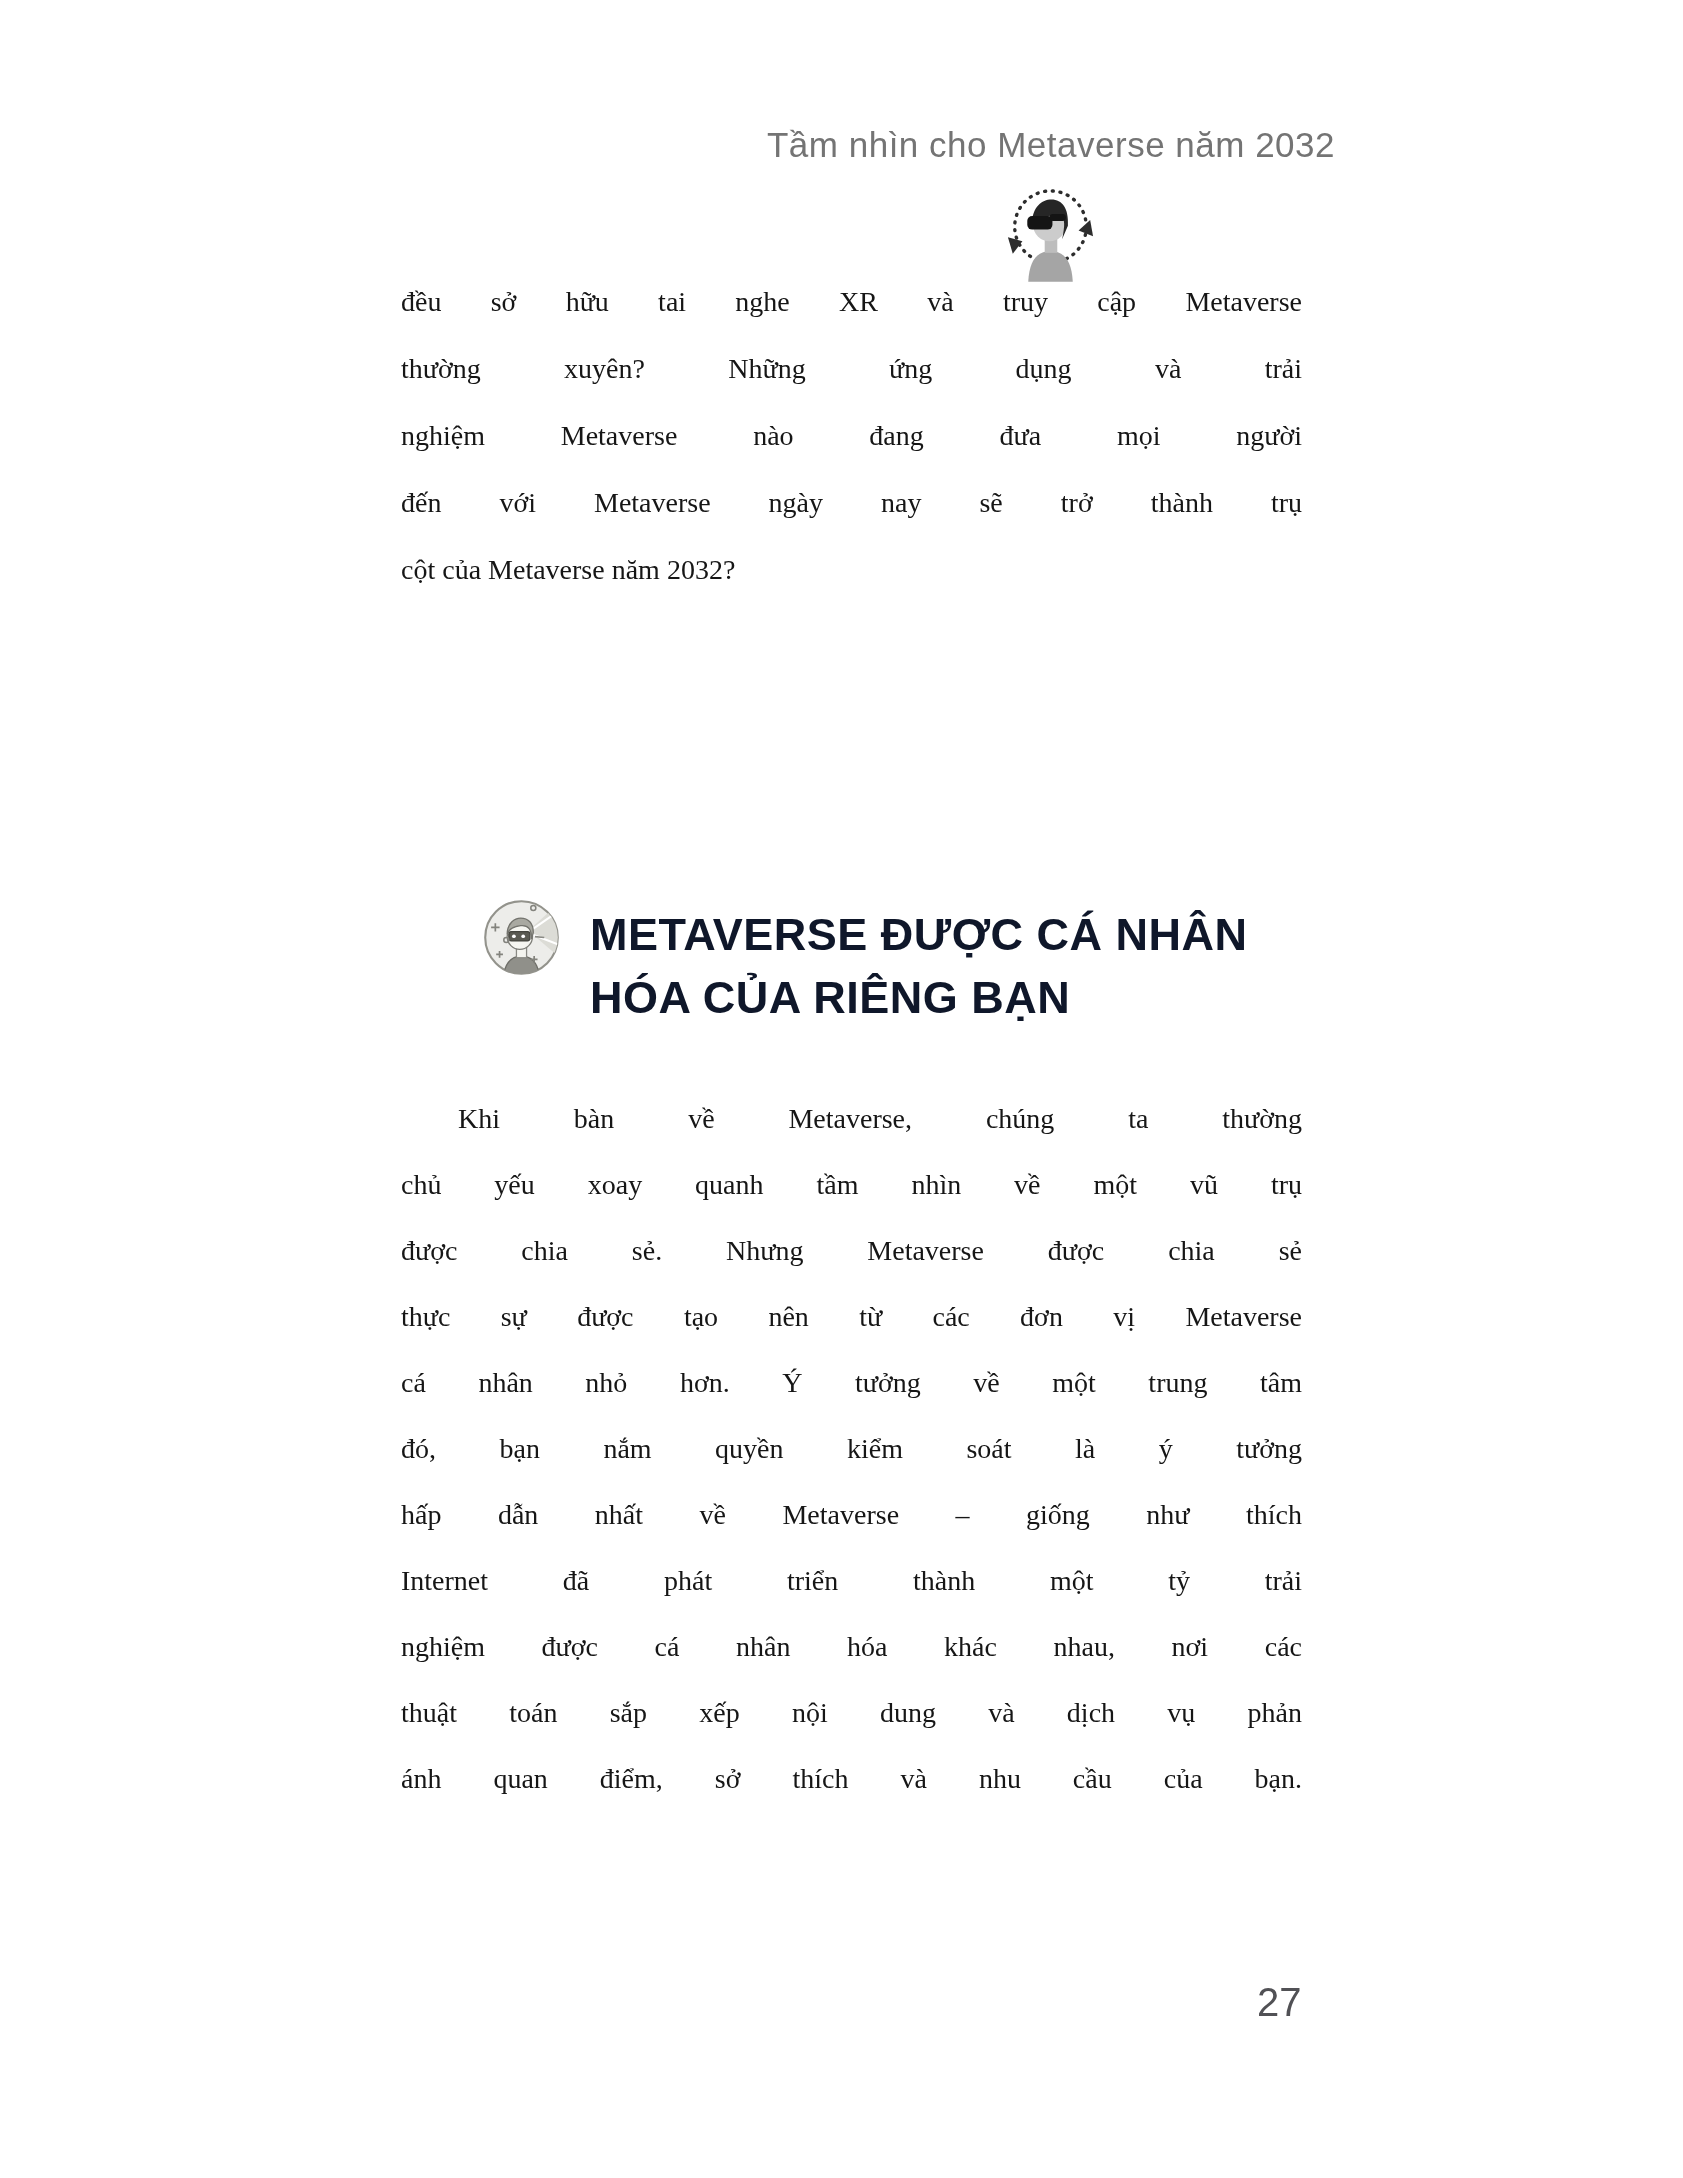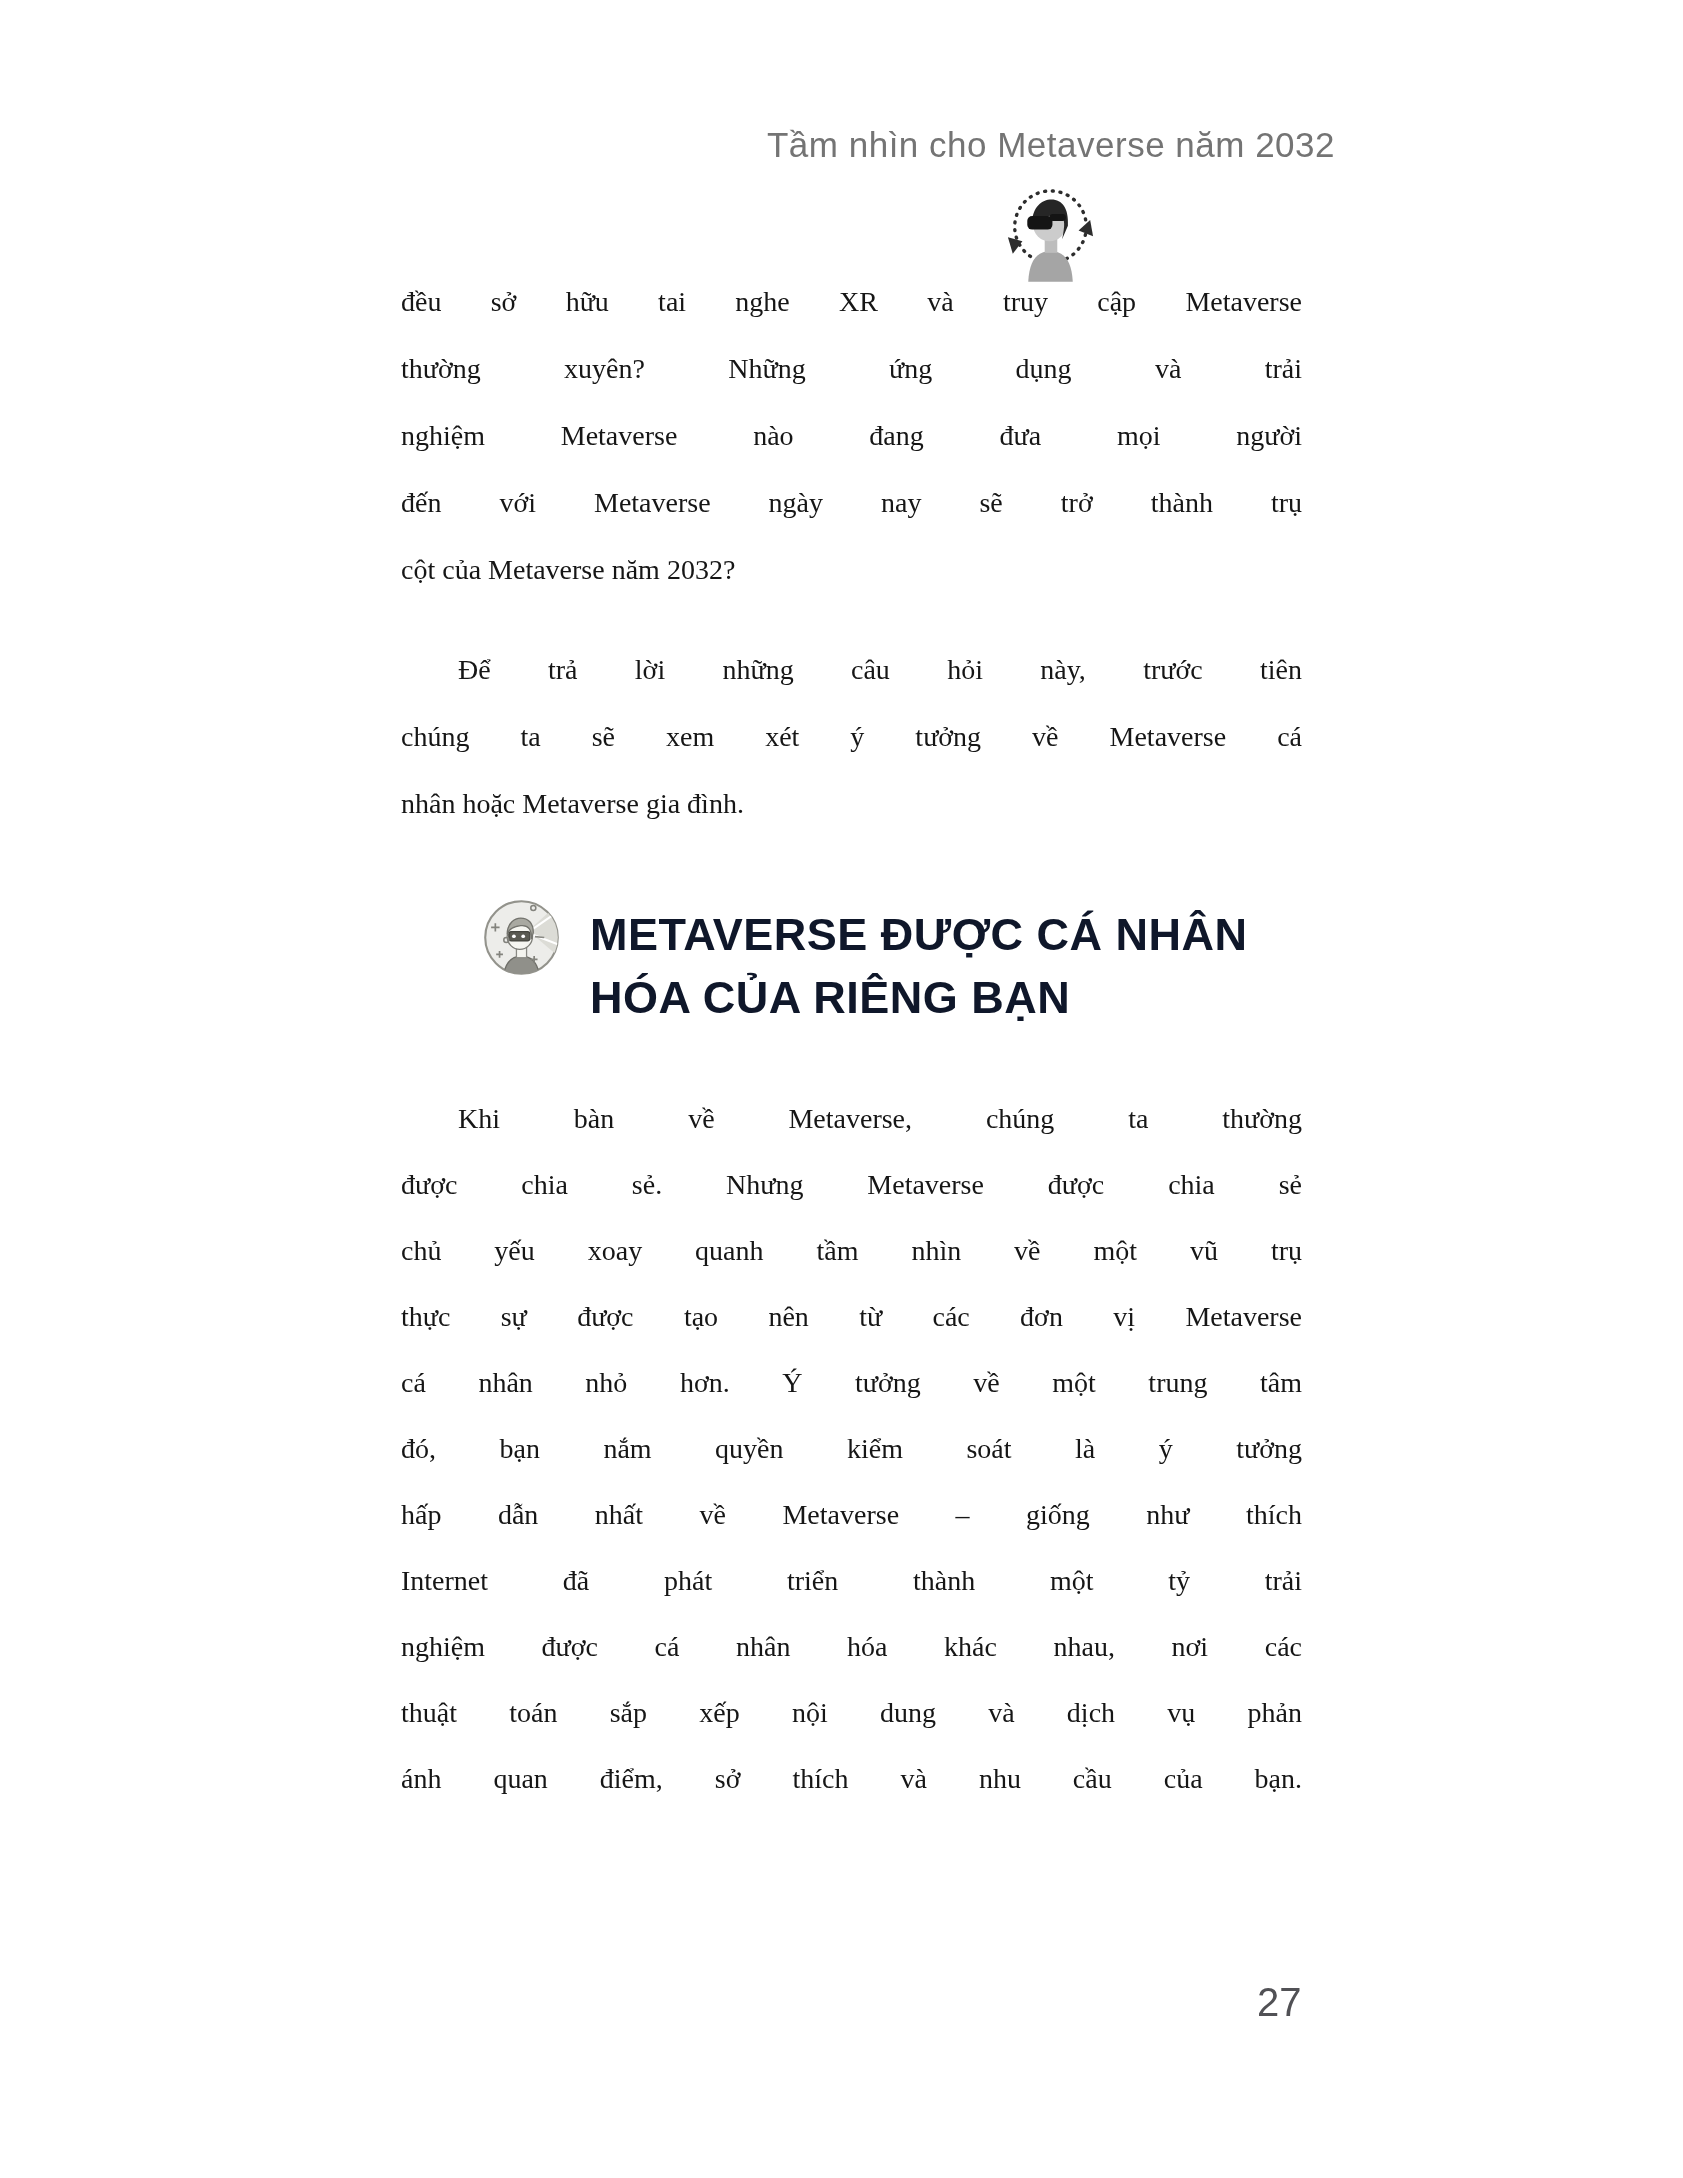--- a/index.html
+++ b/index.html
@@ -63,25 +63,20 @@
   </div>
 
   <div class="para" id="p1">
     <div class="line">đều sở hữu tai nghe XR và truy cập Metaverse</div>
     <div class="line">thường xuyên? Những ứng dụng và trải</div>
     <div class="line">nghiệm Metaverse nào đang đưa mọi người</div>
     <div class="line">đến với Metaverse ngày nay sẽ trở thành trụ</div>
     <div class="line last">cột của Metaverse năm 2032?</div>
   </div>
 
-  <div class="para" id="p2">
-    <div class="line indent">Để trả lời những câu hỏi này, trước tiên</div>
-    <div class="line">chúng ta sẽ xem xét ý tưởng về Metaverse cá</div>
-    <div class="line last">nhân hoặc Metaverse gia đình.</div>
-  </div>
 
   <div class="section-icon">
     <svg width="81" height="81" viewBox="0 0 96 96" aria-hidden="true">
       <defs>
           <clipPath id="c">
             <circle cx="48" cy="48" r="43"></circle>
           </clipPath>
         </defs>
       <circle cx="48" cy="48" r="43" fill="#ededea" stroke="#93938c" stroke-width="2.5"></circle>
       <g clip-path="url(#c)">
@@ -104,22 +99,22 @@
       <circle cx="62" cy="13" r="3" fill="none" stroke="#83837d" stroke-width="1.8"></circle>
     </svg>
   </div>
   <div class="section-heading">
     <div>METAVERSE ĐƯỢC CÁ NHÂN</div>
     <div>HÓA CỦA RIÊNG BẠN</div>
   </div>
 
   <div class="para" id="p3">
     <div class="line indent">Khi bàn về Metaverse, chúng ta thường</div>
+    <div class="line">chủ yếu xoay quanh tầm nhìn về một vũ trụ</div>
     <div class="line">được chia sẻ. Nhưng Metaverse được chia sẻ</div>
-    <div class="line">chủ yếu xoay quanh tầm nhìn về một vũ trụ</div>
     <div class="line">thực sự được tạo nên từ các đơn vị Metaverse</div>
     <div class="line">cá nhân nhỏ hơn. Ý tưởng về một trung tâm</div>
     <div class="line">đó, bạn nắm quyền kiểm soát là ý tưởng</div>
     <div class="line">hấp dẫn nhất về Metaverse – giống như thích</div>
     <div class="line">Internet đã phát triển thành một tỷ trải</div>
     <div class="line">nghiệm được cá nhân hóa khác nhau, nơi các</div>
     <div class="line">thuật toán sắp xếp nội dung và dịch vụ phản</div>
     <div class="line">ánh quan điểm, sở thích và nhu cầu của bạn.</div>
   </div>
 

